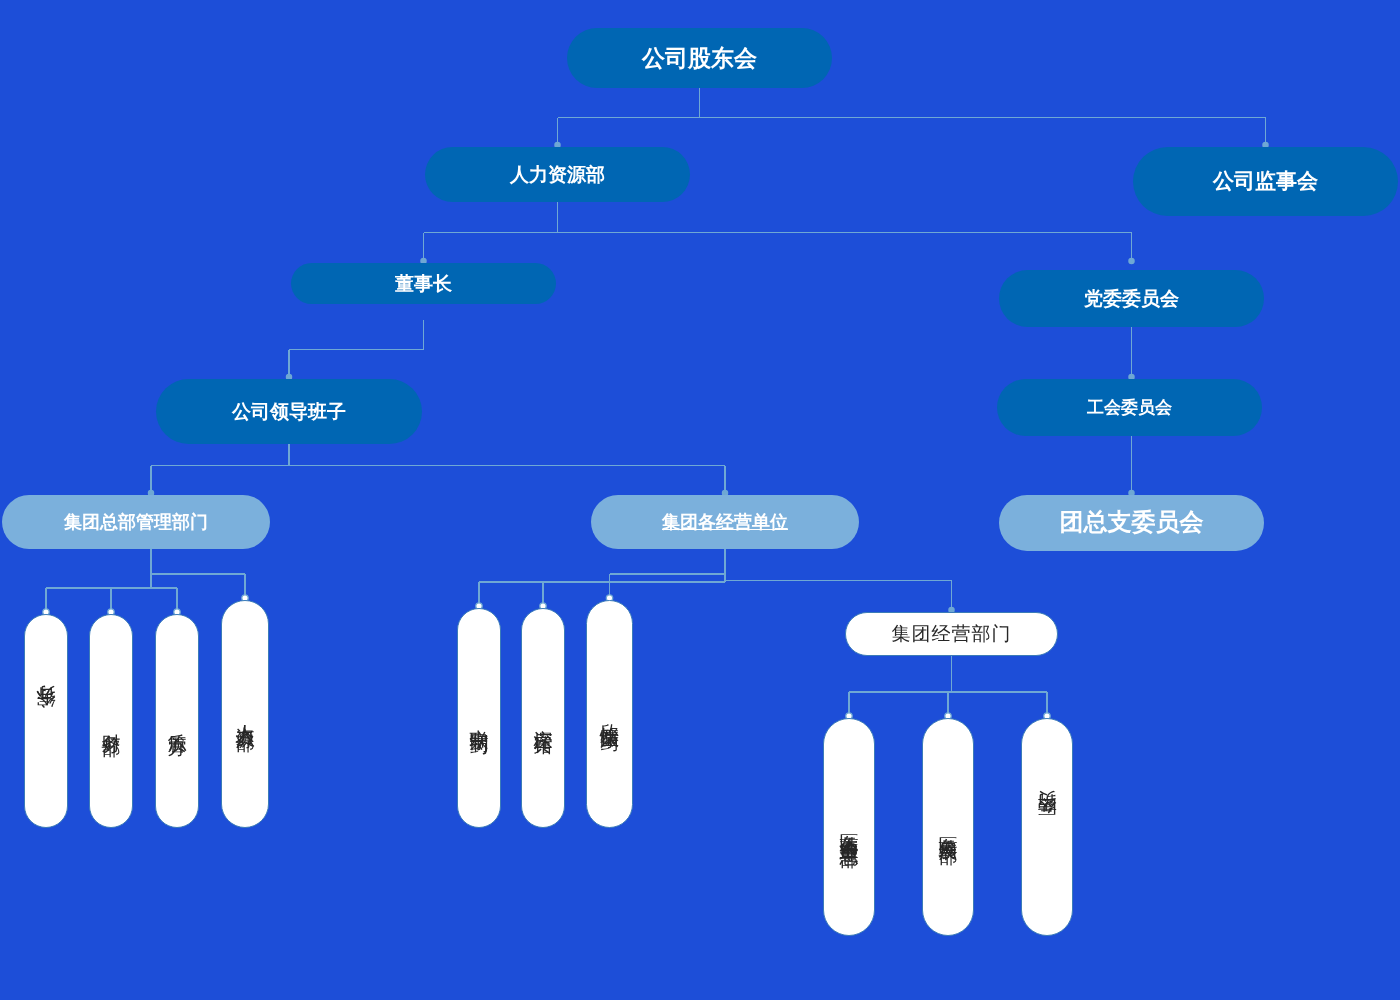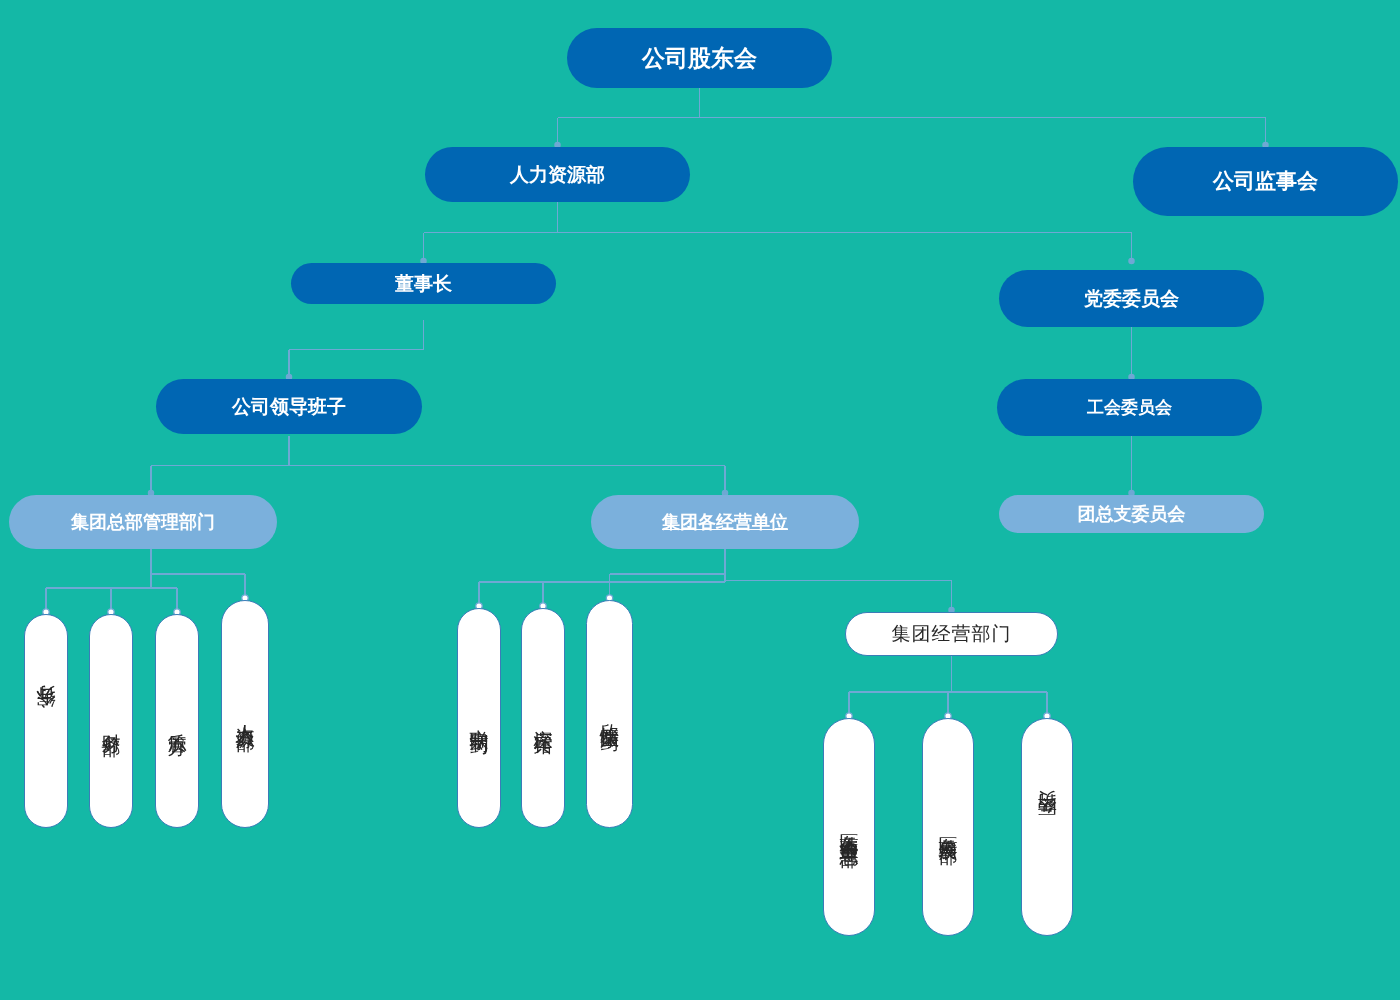--- a/index.html
+++ b/index.html
@@ -8,21 +8,21 @@
     background: #ffffff;
   }
   body {
     font-family: "DejaVu Sans", "Liberation Sans", sans-serif;
   }
   #chart-root {
     position: relative;
     width: 1400px;
     height: 1000px;
     overflow: hidden;
-    background: #14b8a6;
+    background: #1d4ed8;
   }
   #connector-layer {
     position: absolute;
     left: 0;
     top: 0;
     width: 1400px;
     height: 1000px;
     pointer-events: none;
   }
   .node {
@@ -166,33 +166,33 @@
       </div>
       <div class="node pill dark" style="left: 1133px; top: 147px; width: 265px; height: 69px; font-size: 21px;">
         <span class="lbl">公司监事会</span>
       </div>
       <div class="node pill dark" style="left: 291px; top: 263px; width: 265px; height: 41px; font-size: 19px;">
         <span class="lbl">董事长</span>
       </div>
       <div class="node pill dark" style="left: 999px; top: 270px; width: 265px; height: 57px; font-size: 19px;">
         <span class="lbl">党委委员会</span>
       </div>
-      <div class="node pill dark" style="left: 156px; top: 379px; width: 266px; height: 55px; font-size: 19px;">
+      <div class="node pill dark" style="left: 156px; top: 379px; width: 266px; height: 65px; font-size: 19px;">
         <span class="lbl">公司领导班子</span>
       </div>
       <div class="node pill dark" style="left: 997px; top: 379px; width: 265px; height: 57px; font-size: 17px;">
         <span class="lbl">工会委员会</span>
       </div>
-      <div class="node pill light" style="left: 9px; top: 495px; width: 268px; height: 54px; font-size: 18px;">
+      <div class="node pill light" style="left: 2px; top: 495px; width: 268px; height: 54px; font-size: 18px;">
         <span class="lbl">集团总部管理部门</span>
       </div>
       <div class="node pill light" style="left: 591px; top: 495px; width: 268px; height: 54px; font-size: 18px; text-decoration: underline;">
         <span class="lbl">集团各经营单位</span>
       </div>
-      <div class="node pill light" style="left: 999px; top: 495px; width: 265px; height: 38px; font-size: 18px;">
+      <div class="node pill light" style="left: 999px; top: 495px; width: 265px; height: 56px; font-size: 24px;">
         <span class="lbl">团总支委员会</span>
       </div>
       <div class="node outline-pill" style="left: 845px; top: 612px; width: 213px; height: 44px; font-size: 19px; align-items: center;">
         <span class="lbl">集团经营部门</span>
       </div>
       <div class="node capsule flipped" style="left: 24px; top: 614px; width: 44px; height: 214px;">
         <span class="vtext">综合办</span>
       </div>
       <div class="node capsule" style="left: 89px; top: 614px; width: 44px; height: 214px;">
         <span class="vtext">财务部</span>

